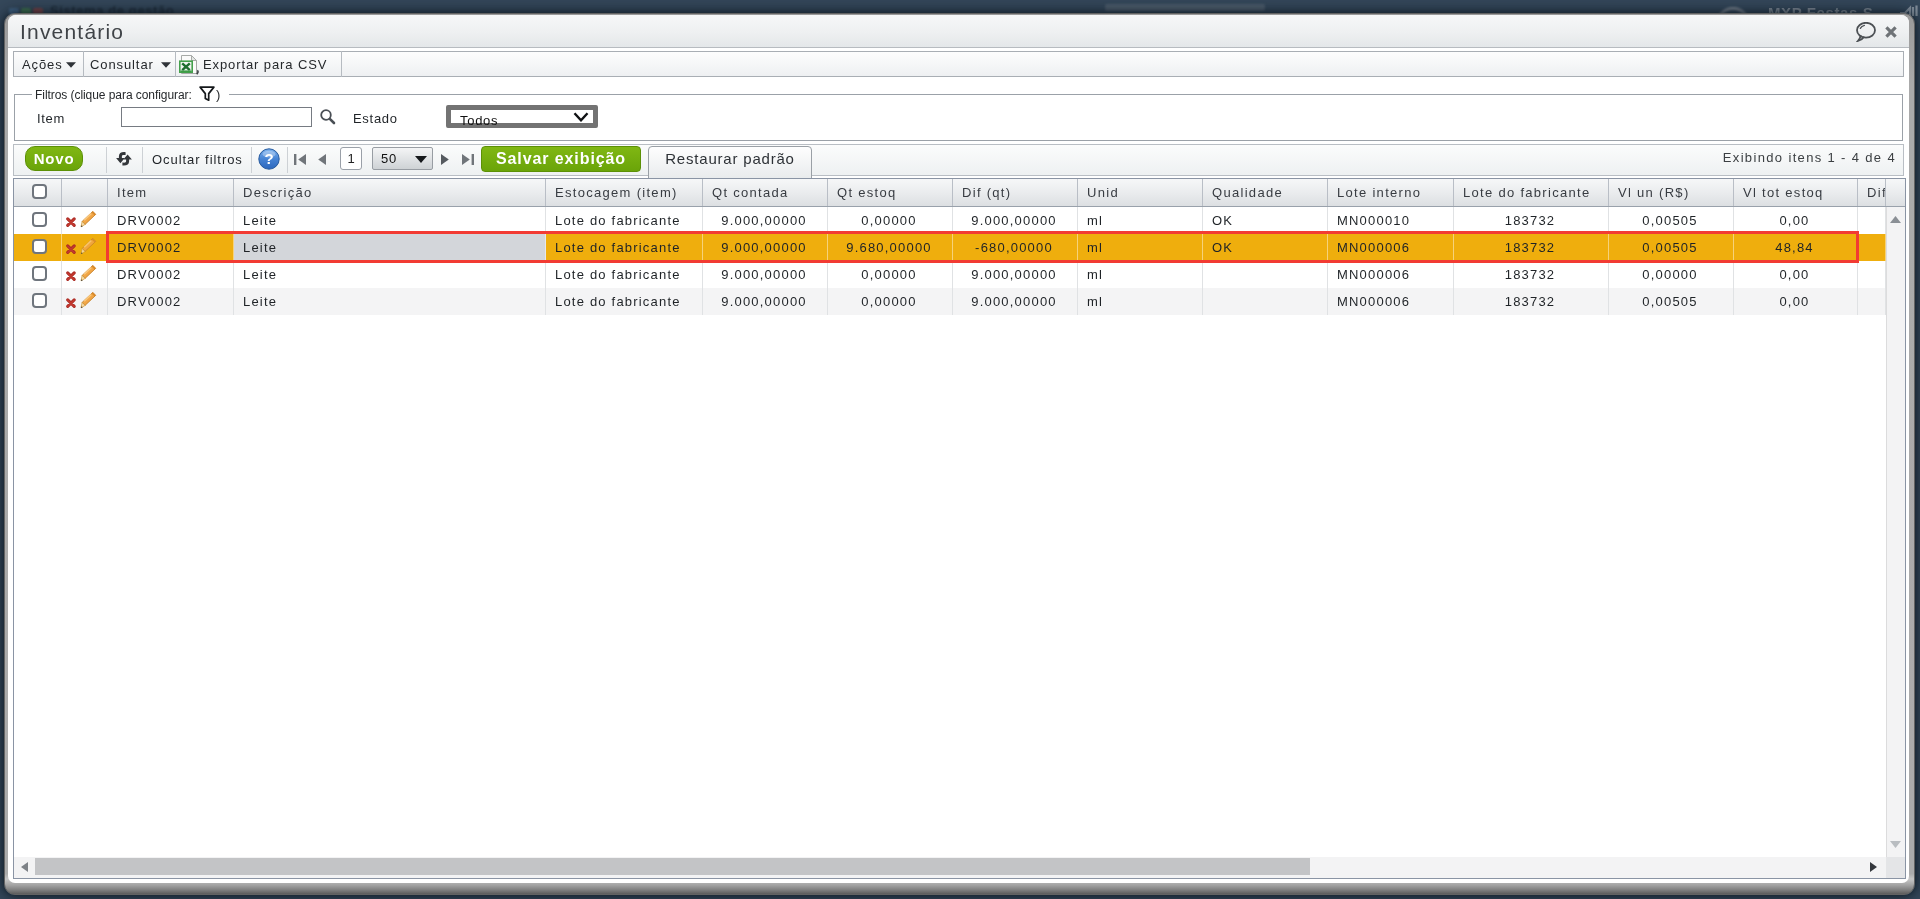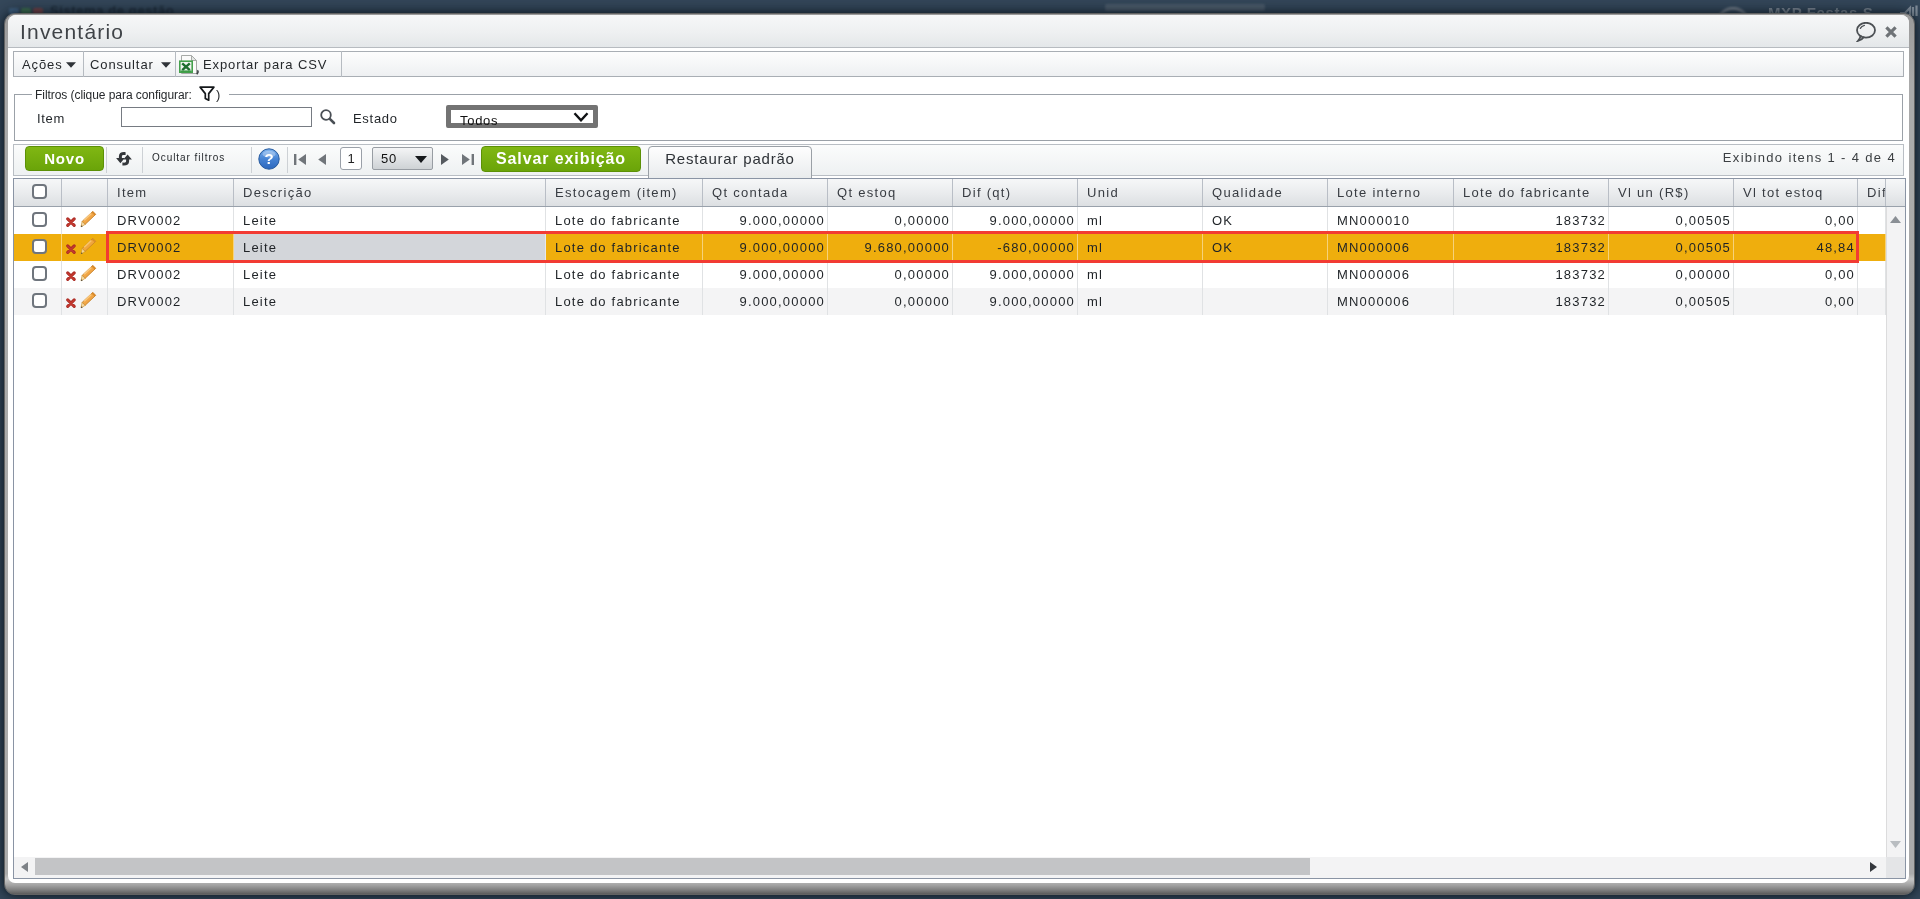--- a/index.html
+++ b/index.html
@@ -44,41 +44,41 @@
   #f-input { position:absolute; left:121px; top:107px; width:191px; height:20px; border:1px solid #767b82; background:#fff; }
   #f-select { position:absolute; left:446px; top:105px; width:152px; height:23px; border:5px solid #737373; border-radius:2px; background:#fff; font-size:13px; letter-spacing:.7px; color:#111; line-height:21px; padding-left:9px; }
 
   
   #actionbar { position:absolute; left:13px; top:144px; width:1891px; height:32px;
     border:1px solid #b9bec4;
     background:linear-gradient(180deg,#fbfcfc,#eef1f2); }
   .absep { position:absolute; top:147px; width:1px; height:26px; background:#cdd1d5; }
   .greenbtn { position:absolute; border-radius:4px; background:linear-gradient(180deg,#80b713,#6aa409);
     border:1px solid #5c9106; color:#fff; font-weight:bold; text-align:center; }
-  #btn-novo { left:25px; top:146px; width:79px; height:25px; font-size:15px; letter-spacing:.8px; line-height:23px; }
+  #btn-novo { left:25px; top:146px; width:58px; height:25px; font-size:15px; letter-spacing:.8px; line-height:23px;border-radius:10px; }
   #btn-salvar { left:481px; top:146px; width:160px; height:26px; font-size:16px; letter-spacing:.9px; line-height:24px; }
   #btn-restaurar { position:absolute; left:648px; top:146px; width:164px; height:40px; border-radius:4px;
     background:linear-gradient(180deg,#fefefe,#e4e7e9); border:1px solid #9aa0a6; color:#2e3237;
     font-size:15px; letter-spacing:.8px; text-align:center; line-height:24px; }
-  #ocultar { position:absolute; left:152px; top:152px; font-size:10px; letter-spacing:.95px; color:#1f2327; }
+  #ocultar { position:absolute; left:152px; top:152px; font-size:13px; letter-spacing:.95px; color:#1f2327; }
   #pagebox { position:absolute; left:340px; top:147px; width:22px; height:23px; background:#fff; border:1px solid #9aa0a8; border-radius:3px; text-align:center; font-size:13px; line-height:21px; color:#222; }
   #sel50 { position:absolute; left:372px; top:147px; width:61px; height:23px; background:linear-gradient(180deg,#f4f5f6,#ced2d5); border:1px solid #989da3; border-radius:2px; font-size:13px; letter-spacing:.7px; color:#111; line-height:21px; padding-left:8px; }
   #exibindo { position:absolute; left:1596px; top:150px; width:300px; text-align:right; font-size:13px; letter-spacing:1.35px; color:#3c4043; }
 
   
   #grid-frame { position:absolute; left:13px; top:178px; width:1893px; height:701px; border:1px solid #8a94a4; background:#fff; }
   #ghead { position:absolute; left:14px; top:179px; width:1891px; height:28px;
     background:linear-gradient(180deg,#f6f7f8 0%,#e9ebed 55%,#dcdfe2 100%); border-bottom:1px solid #99a1ab;
     display:grid; grid-template-columns:48px 46px 126px 312px 157px 125px 125px 125px 125px 125px 126px 155px 125px 124px 28px 19px; }
   #ghead .hc { border-right:1px solid #b9bec6; font-size:13px; letter-spacing:1.3px; color:#383c42; line-height:27px; padding-left:9px; overflow:hidden; white-space:nowrap; }
   #ghead .hc:last-child { border-right:none; }
   .grow { position:absolute; left:14px; width:1872px; height:27px; display:grid;
     grid-template-columns:48px 46px 126px 312px 157px 125px 125px 125px 125px 125px 126px 155px 125px 124px 28px; }
   .grow .c { border-right:1px solid #e0e2e4; font-size:13px; letter-spacing:1.2px; color:#1f2327; line-height:27px; padding-left:9px; overflow:hidden; white-space:nowrap; }
-  .grow .c.r { text-align:right; padding-left:0; padding-right:2px; }
+  .grow .c.r { text-align:center; padding-left:0; padding-right:2px; }
   .grow.orange { background:#efae0d; }
   .grow.orange .c { border-right:1px solid rgba(255,255,255,.45); border-bottom:none; }
   .grow.zebra { background:#f4f4f5; }
   .cb { position:absolute; left:18px; top:5px; width:15px; height:15px; border:2px solid #6f757d; border-radius:4px; background:#fff; }
   #hcb { position:absolute; left:32px; top:184px; width:15px; height:15px; border:2px solid #6f757d; border-radius:4px; background:#fff; }
   #redbox { position:absolute; left:106px; top:231px; width:1753px; height:32px; border:3px solid #f23b33; }
 
   
   #vscroll { position:absolute; left:1886px; top:207px; width:19px; height:650px; background:#f3f3f4; border-left:1px solid #dcdcdd; }
   #hscroll { position:absolute; left:14px; top:857px; width:1872px; height:21px; background:#f3f3f4; }

